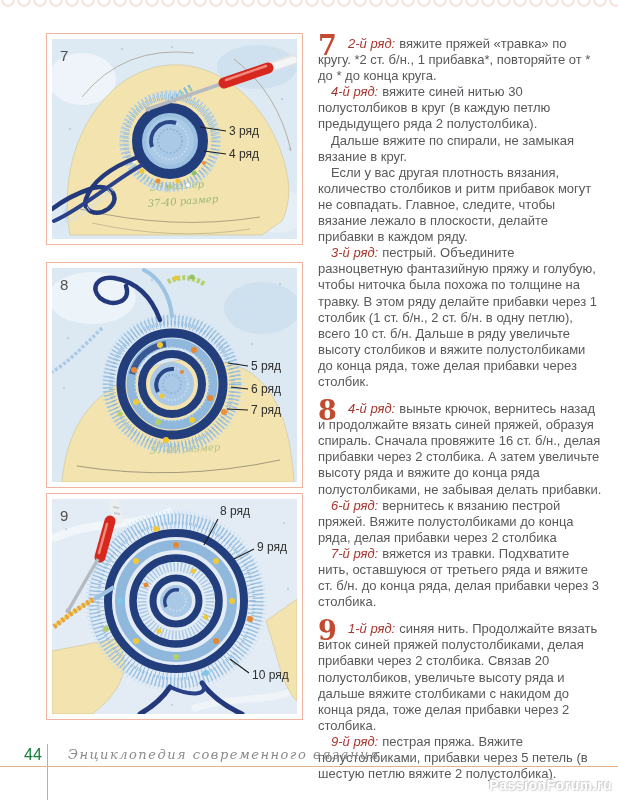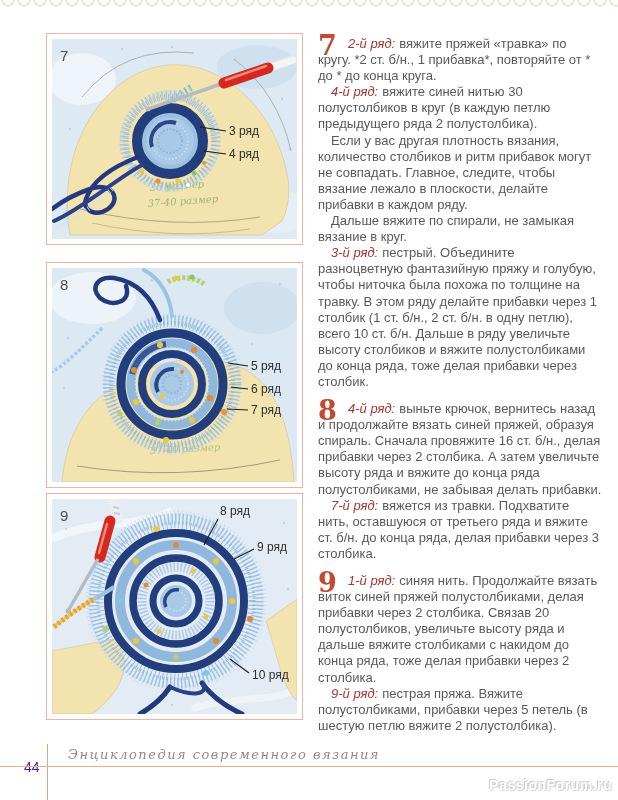--- a/index.html
+++ b/index.html
@@ -32,21 +32,21 @@
   .section { position:relative; }
   .section + .section { margin-top:11px; }
   .bignum { position:absolute; left:0; top:-4px; font-family:"DejaVu Serif", serif;
             font-weight:bold; font-size:27px; line-height:27px; color:#c14a30; }
   .para { text-indent:13px; }
   .para.first { text-indent:30px; }
   .lead { font-weight:normal; font-style:italic; color:#a8362e; }
   .lead:not(:empty) { margin-right:4px; }
 
   
-  .page-num { position:absolute; left:24px; top:746px; font-size:14px; color:#4c1d95;margin-top:13px; }
+  .page-num { position:absolute; left:24px; top:746px; font-size:16px; color:#15803d; }
   .vline { position:absolute; left:47px; top:744px; width:1px; height:56px; background:#dca57f; }
   .book-title { position:absolute; left:68px; top:747px; font-family:"DejaVu Serif", serif;
                 font-style:italic; font-size:13px; letter-spacing:1.5px; color:#8b8b8b; }
   .hline { position:absolute; left:0; top:766px; width:618px; height:1px; background:#e3b28c; }
   .watermark { position:absolute; right:6px; top:777px; font-size:14px; font-weight:bold;
                color:#ffffff; letter-spacing:0.5px;
                text-shadow:-1px -1px 1px #c9c9c9, 1px 1px 1px #d6d6d6, 0 0 2px #cccccc; }
 </style>
 </head>
 <body>
@@ -282,28 +282,29 @@
       <text class="svg-label" x="200" y="180">10 ряд</text>
     </svg>
   </figure>
 
   <div class="textcol">
 
     <div class="section">
       <span class="bignum">7</span>
       <p class="para first"><span class="lead">2-й ряд:</span><span>вяжите пряжей «травка» по кругу. *2 ст. б/н., 1 прибавка*, повторяйте от * до * до конца круга.</span></p>
       <p class="para"><span class="lead">4-й ряд:</span><span>вяжите синей нитью 30 полустолбиков в круг (в каждую петлю предыдущего ряда 2 полустолбика).</span></p>
+      <p class="para"><span>Дальше вяжите по спирали, не замыкая вязание в круг.</span></p>
       <p class="para"><span>Если у вас другая плотность вязания, количество столбиков и ритм прибавок могут не совпадать. Главное, следите, чтобы вязание лежало в плоскости, делайте прибавки в каждом ряду.</span></p>
-      <p class="para"><span>Дальше вяжите по спирали, не замыкая вязание в круг.</span></p>
       <p class="para"><span class="lead">3-й ряд:</span><span>пестрый. Объедините разноцветную фантазийную пряжу и голубую, чтобы ниточка была похожа по толщине на травку. В этом ряду делайте прибавки через 1 столбик (1 ст. б/н., 2 ст. б/н. в одну петлю), всего 10 ст. б/н. Дальше в ряду увеличьте высоту столбиков и вяжите полустолбиками до конца ряда, тоже делая прибавки через столбик.</span></p>
     </div>
 
     <div class="section">
       <span class="bignum">8</span>
       <p class="para first"><span class="lead">4-й ряд:</span><span>выньте крючок, вернитесь назад и продолжайте вязать синей пряжей, образуя спираль. Сначала провяжите 16 ст. б/н., делая прибавки через 2 столбика. А затем увеличьте высоту ряда и вяжите до конца ряда полустолбиками, не забывая делать прибавки.</span></p>
+      <p class="para"><span class="lead">6-й ряд:</span><span>вернитесь к вязанию пестрой пряжей. Вяжите полустолбиками до конца ряда, делая прибавки через 2 столбика</span></p>
       <p class="para"><span class="lead">7-й ряд:</span><span>вяжется из травки. Подхватите нить, оставшуюся от третьего ряда и вяжите ст. б/н. до конца ряда, делая прибавки через 3 столбика.</span></p>
     </div>
 
     <div class="section">
       <span class="bignum">9</span>
       <p class="para first"><span class="lead">1-й ряд:</span><span>синяя нить. Продолжайте вязать виток синей пряжей полустолбиками, делая прибавки через 2 столбика. Связав 20 полустолбиков, увеличьте высоту ряда и дальше вяжите столбиками с накидом до конца ряда, тоже делая прибавки через 2 столбика.</span></p>
       <p class="para"><span class="lead">9-й ряд:</span><span>пестрая пряжа. Вяжите полустолбиками, прибавки через 5 петель (в шестую петлю вяжите 2 полустолбика).</span></p>
     </div>
 
   </div>

